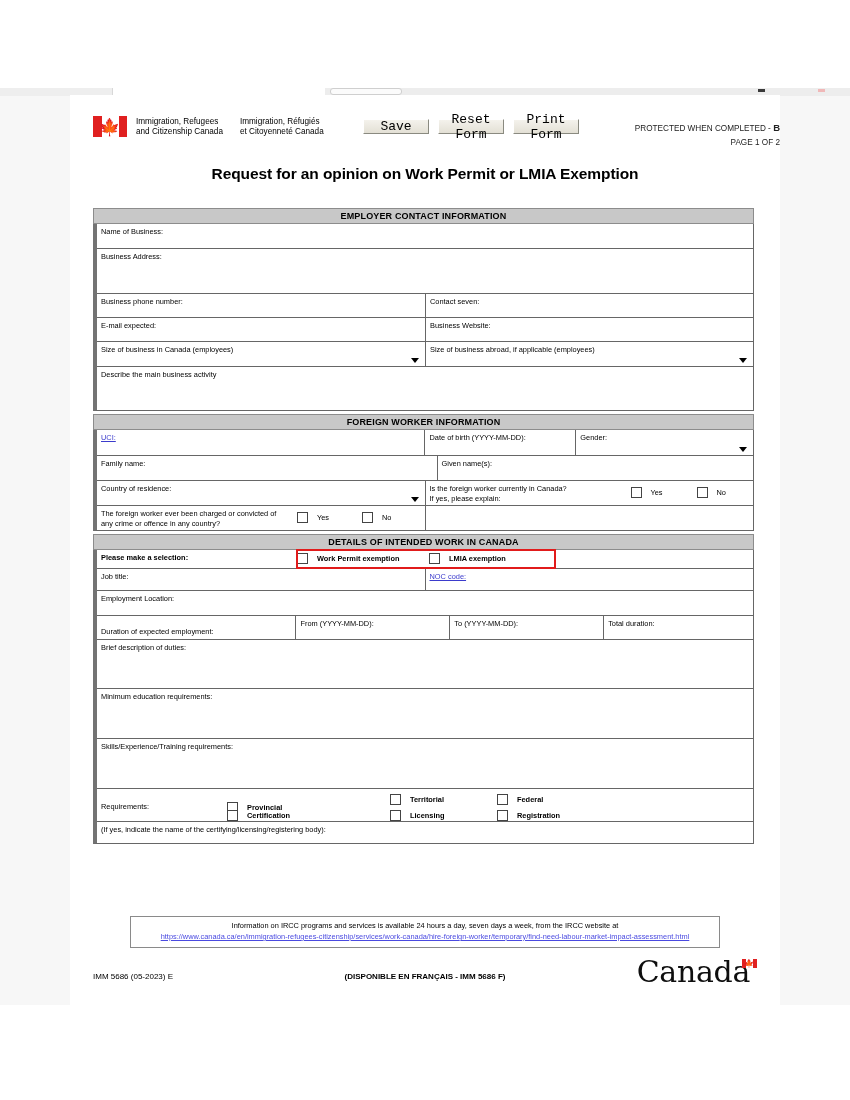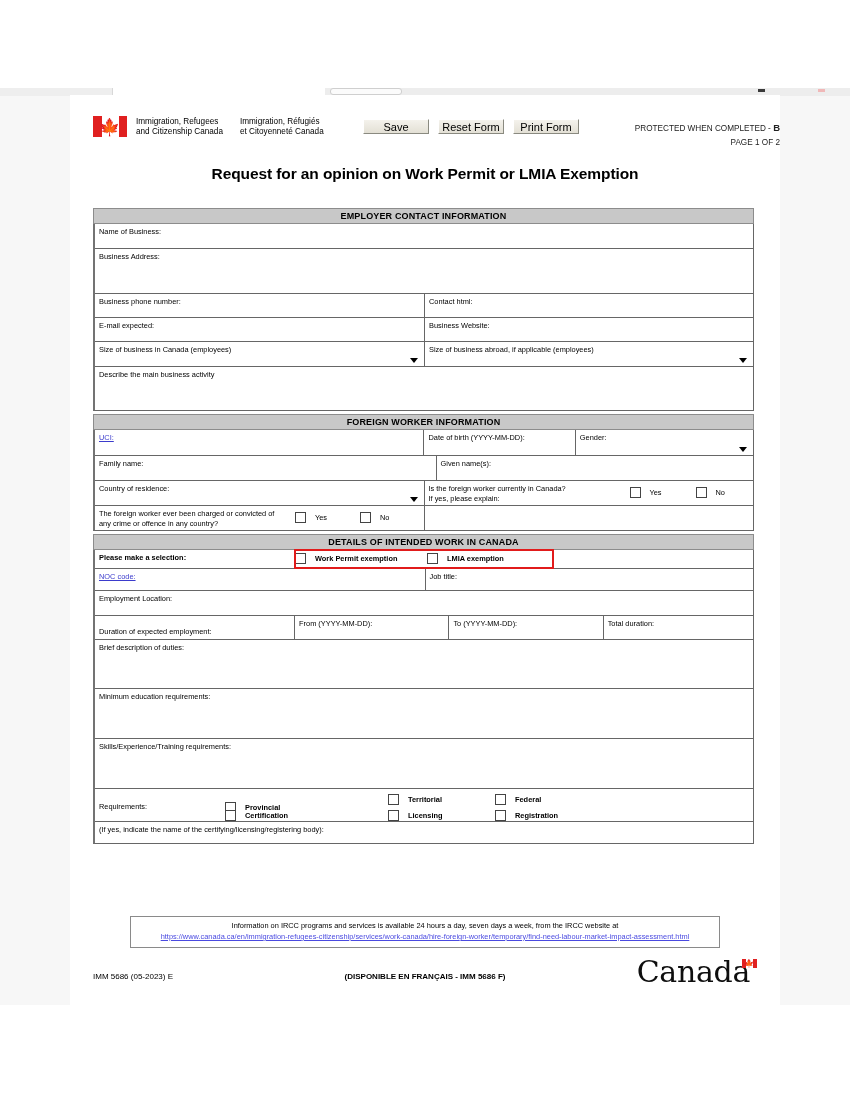--- a/index.html
+++ b/index.html
@@ -114,22 +114,22 @@
     left: 293px; top: 24px;
     display: flex;
     gap: 9px;
   }
   .form-btn {
     width: 66px; height: 15px;
     background: linear-gradient(#f4f2ec, #e3e0d5);
     border: 1px solid #8a8a80;
     border-top-color: #ffffff;
     border-left-color: #ffffff;
-    font-size: 11px;
-    font-family: Liberation Sans, sans-serif;
+    font-size: 13px;
+    font-family: Liberation Mono, monospace;
     color: #000;
     display: flex;
     align-items: center;
     justify-content: center;
     box-sizing: border-box;
     cursor: pointer;
     padding: 0;
   }
   .protected {
     position: absolute;
@@ -172,21 +172,21 @@
     display: flex;
     align-items: center;
     justify-content: center;
     font-size: 9px;
     font-weight: bold;
     letter-spacing: 0.15px;
     color: #000;
     box-sizing: border-box;
   }
   .grid {
-    border-left: 2px solid #737373;
+    border-left: 4px solid #737373;
     border-right: 1px solid #666;
     border-bottom: 1px solid #666;
     box-sizing: border-box;
   }
   .row {
     display: flex;
     border-top: 1px solid #666;
     box-sizing: border-box;
   }
   .row:first-child { border-top: none; }
@@ -380,21 +380,21 @@
         <div class="cell" style="width:661px;">
           <div class="lbl">Business Address:</div>
         </div>
       </div>
 
       <div class="row" style="height:24px;">
         <div class="cell" style="width:330px;">
           <div class="lbl">Business phone number:</div>
         </div>
         <div class="cell" style="width:330px;">
-          <div class="lbl">Contact html:</div>
+          <div class="lbl">Contact seven:</div>
         </div>
       </div>
 
       <div class="row" style="height:24px;">
         <div class="cell" style="width:330px;">
           <div class="lbl">E-mail expected:</div>
         </div>
         <div class="cell" style="width:330px;">
           <div class="lbl">Business Website:</div>
         </div>
@@ -493,25 +493,25 @@
           <div class="cbrow" style="left:332px; top:3px;">
             <span class="cb"></span>
             <span class="cbtxt">LMIA exemption</span>
           </div>
         </div>
       </div>
 
       <div class="redbox" style="left:199px; top:-1px; width:260px; height:20px;"></div>
 
       <div class="row" style="height:22px;">
+        <div class="cell" style="width:330px;">
+          <div class="lbl">Job title:</div>
+        </div>
         <div class="cell" style="width:331px;">
           <div class="lbl link">NOC code:</div>
-        </div>
-        <div class="cell" style="width:330px;">
-          <div class="lbl">Job title:</div>
         </div>
       </div>
 
       <div class="row" style="height:25px;">
         <div class="cell" style="width:661px;">
           <div class="lbl">Employment Location:</div>
         </div>
       </div>
 
       <div class="row" style="height:24px;">

